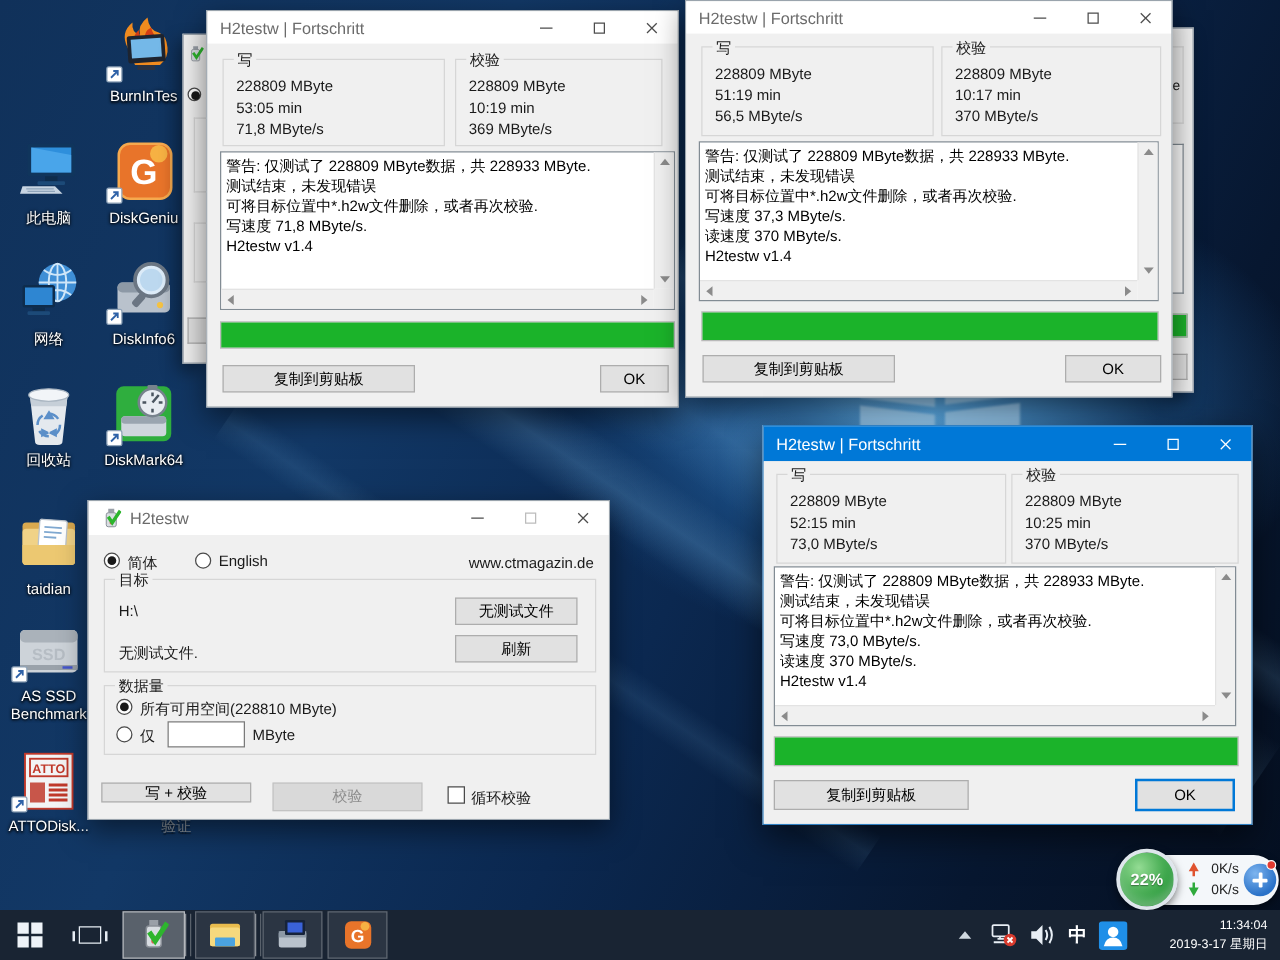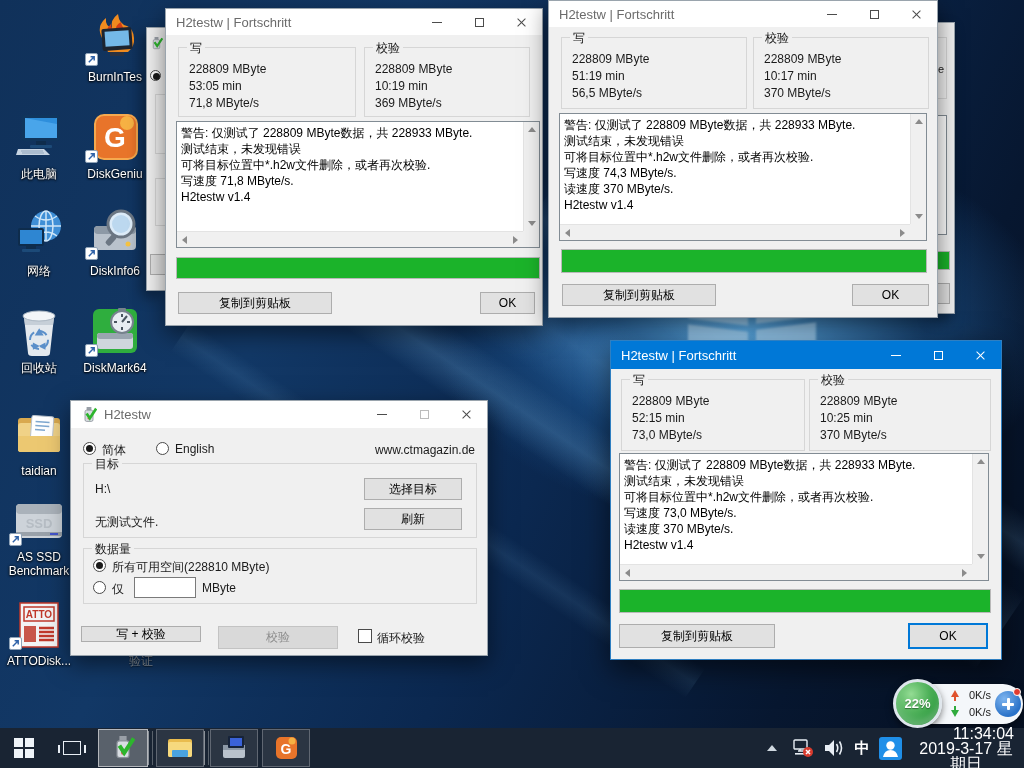--- a/index.html
+++ b/index.html
@@ -82,21 +82,21 @@
   .tbtn.hot{background:rgba(255,255,255,.28);border-color:rgba(255,255,255,.55)}
   .gedge::after{content:"";position:absolute;right:-6px;top:1px;bottom:1px;width:3px;
     border-left:1px solid rgba(255,255,255,.5);border-right:1px solid rgba(255,255,255,.28)}
   .winlogo{display:grid;grid-template-columns:9px 9px;grid-template-rows:9px 9px;gap:2px}
   .winlogo div{background:#eef3f8}
   .tvicon{position:relative;width:18px;height:14px;border:1px solid #e8eef5}
   .tvicon::before,.tvicon::after{content:"";position:absolute;top:3px;width:2px;height:8px;background:#e8eef5}
   .tvicon::before{left:-6px}.tvicon::after{right:-6px}
   .tray{position:absolute;top:0;height:40px;color:#fff}
   .chev-up{width:0;height:0;border-left:5px solid transparent;border-right:5px solid transparent;border-bottom:6px solid #cfd8e0}
-  .clock{font-size:16px;line-height:15px;color:#fff;text-align:center}
+  .clock{font-size:10px;line-height:15px;color:#fff;text-align:center}
 
   
   .widget{position:absolute;left:893px;top:679px;width:131px;height:50px;z-index:7}
   .wpill{position:absolute;left:20px;top:5px;right:1px;bottom:5px;background:#f4f7fa;border-radius:20px;box-shadow:0 3px 8px rgba(0,0,0,.45)}
   .wball{position:absolute;left:0;top:0;width:49px;height:49px;border-radius:50%;border:3px solid #dfe6ec;
      background:radial-gradient(circle at 35% 28%, #94dc94, #2f9e3f 62%, #1b7f2c);
      display:flex;align-items:center;justify-content:center;box-shadow:0 3px 7px rgba(0,0,0,.5), inset 0 -6px 8px rgba(255,255,255,.28)}
   .wball span{color:#fff;font-size:13px;font-weight:bold;text-shadow:0 1px 1px rgba(0,0,0,.4)}
   .arr{position:absolute;width:0;height:0}
   .arr-up{border-left:4px solid transparent;border-right:4px solid transparent;border-bottom:7px solid #e0532f}
@@ -401,21 +401,21 @@
           <div class="stat">228809 MByte</div>
           <div class="stat">10:17 min</div>
           <div class="stat">370 MByte/s</div>
         </div>
       </div>
       <div class="logbox" style="left:10px;top:86px;width:368px;height:128px">
         <div class="logtext">
           <div class="logline">警告: 仅测试了 228809 MByte数据，共 228933 MByte.</div>
           <div class="logline">测试结束，未发现错误</div>
           <div class="logline">可将目标位置中*.h2w文件删除，或者再次校验.</div>
-          <div class="logline">写速度 74,3 MByte/s.</div>
+          <div class="logline">写速度 37,3 MByte/s.</div>
           <div class="logline">读速度 370 MByte/s.</div>
           <div class="logline">H2testw v1.4</div>
         </div>
         <div class="vscroll">
             <span class="tri tri-up"></span>
             <span class="tri tri-dn"></span>
           </div>
         <div class="hscroll">
             <span class="tri tri-lf"></span>
             <span class="tri tri-rt"></span>
@@ -455,21 +455,21 @@
       <span class="radio sel" style="left:12px;top:14px"></span>
       <span class="ftext" style="left:31px;top:14px">简体</span>
       <span class="radio" style="left:85px;top:14px"></span>
       <span class="ftext" style="left:104px;top:14px">English</span>
       <span class="ftext" style="right:12px;left:auto;top:15px">www.ctmagazin.de</span>
 
       <div class="grp" style="left:12px;top:35px;width:394px;height:75px">
         <span class="grp-lbl">目标</span>
       </div>
       <span class="ftext" style="left:24px;top:54px">H:\</span>
-      <button class="btn" style="left:293px;top:50px;width:98px;height:22px">选择目标</button>
+      <button class="btn" style="left:293px;top:50px;width:98px;height:22px">无测试文件</button>
       <span class="ftext" style="left:24px;top:86px">无测试文件.</span>
       <button class="btn" style="left:293px;top:80px;width:98px;height:22px">刷新</button>
 
       <div class="grp" style="left:12px;top:120px;width:394px;height:56px">
         <span class="grp-lbl">数据量</span>
       </div>
       <span class="radio sel" style="left:22px;top:131px"></span>
       <span class="ftext" style="left:41px;top:131px">所有可用空间(228810 MByte)</span>
       <span class="radio" style="left:22px;top:153px"></span>
       <span class="ftext" style="left:41px;top:153px">仅</span>

